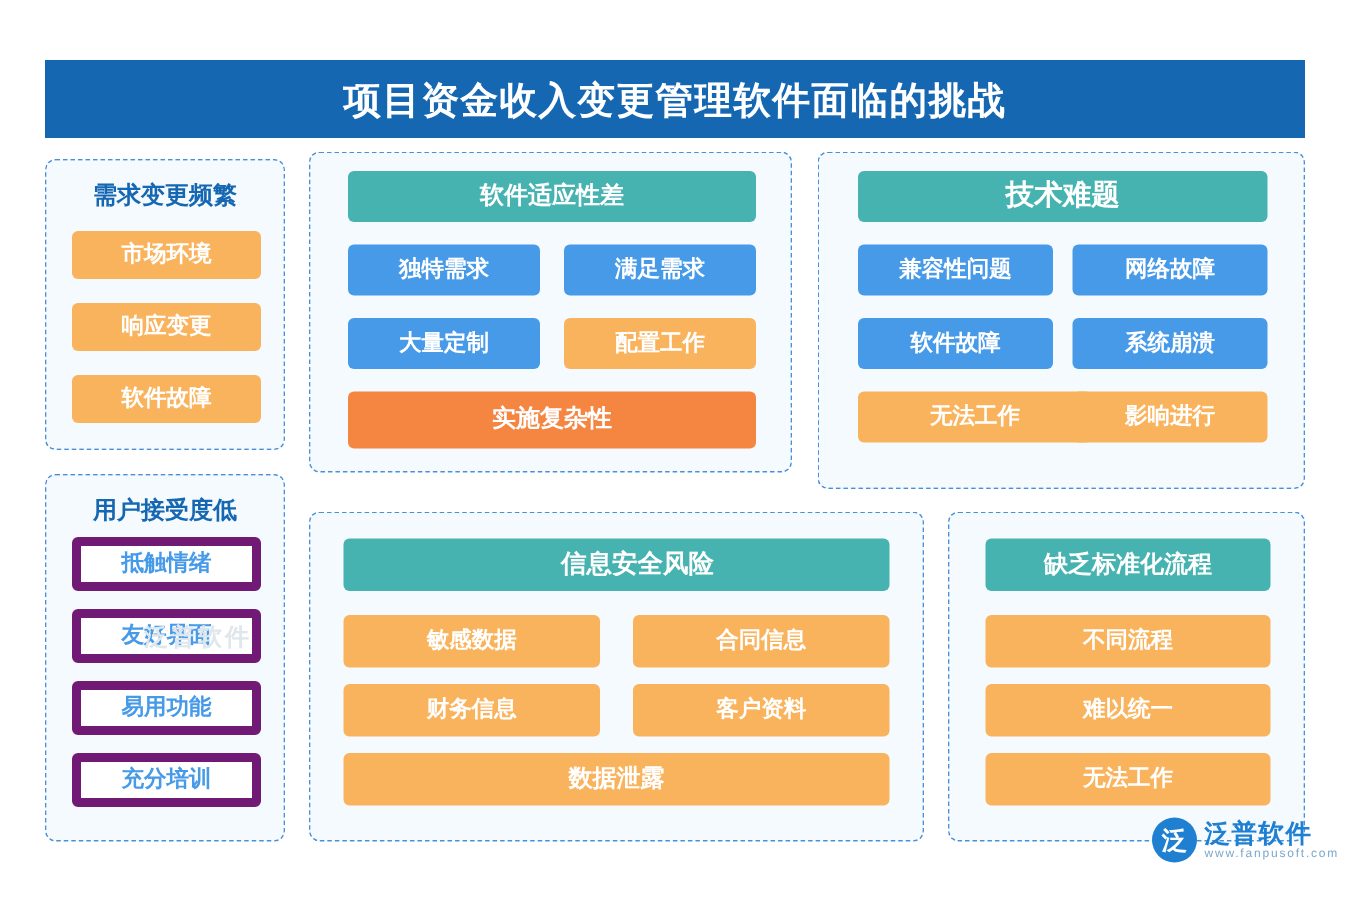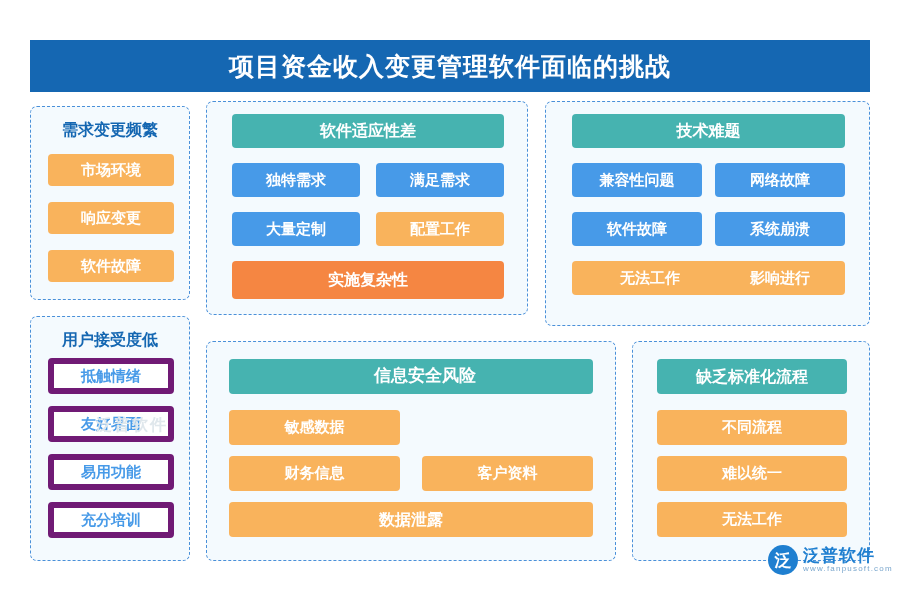--- a/index.html
+++ b/index.html
@@ -143,32 +143,33 @@
   <div class="panel" style="left:206px; top:101px; width:322px; height:214px;">
     <div class="box head-teal" style="position:absolute; left:25px; top:12px; width:272px; height:34px; font-size:16px;">软件适应性差</div>
     <div class="box blue" style="position:absolute; left:25px; top:61px; width:128px; height:34px;">独特需求</div>
     <div class="box blue" style="position:absolute; left:169px; top:61px; width:128px; height:34px;">满足需求</div>
     <div class="box blue" style="position:absolute; left:25px; top:110px; width:128px; height:34px;">大量定制</div>
     <div class="box orange" style="position:absolute; left:169px; top:110px; width:128px; height:34px;">配置工作</div>
     <div class="box orange-dark" style="position:absolute; left:25px; top:159px; width:272px; height:38px; font-size:16px;">实施复杂性</div>
   </div>
 
   <div class="panel" style="left:545px; top:101px; width:325px; height:225px;">
-    <div class="box head-teal" style="position:absolute; left:26px; top:12px; width:273px; height:34px; font-size:16px;">技术难题</div>
+    <div class="box head-teal" style="position:absolute; left:26px; top:12px; width:273px; height:34px; font-size:19px;">技术难题</div>
     <div class="box blue" style="position:absolute; left:26px; top:61px; width:130px; height:34px;">兼容性问题</div>
     <div class="box blue" style="position:absolute; left:169px; top:61px; width:130px; height:34px;">网络故障</div>
     <div class="box blue" style="position:absolute; left:26px; top:110px; width:130px; height:34px;">软件故障</div>
     <div class="box blue" style="position:absolute; left:169px; top:110px; width:130px; height:34px;">系统崩溃</div>
     <div class="box orange" style="position:absolute; left:26px; top:159px; width:156px; height:34px;">无法工作</div>
     <div class="box orange" style="position:absolute; left:169px; top:159px; width:130px; height:34px;">影响进行</div>
   </div>
 
   <div class="panel" style="left:206px; top:341px; width:410px; height:220px;">
     <div class="box head-teal" style="position:absolute; left:22px; top:17px; width:364px; height:35px; font-size:17px;padding-left:28px;">信息安全风险</div>
     <div class="box orange" style="position:absolute; left:22px; top:68px; width:171px; height:35px;">敏感数据</div>
+    <div class="box orange" style="position:absolute; left:215px; top:68px; width:171px; height:35px;">合同信息</div>
     <div class="box orange" style="position:absolute; left:22px; top:114px; width:171px; height:35px;">财务信息</div>
     <div class="box orange" style="position:absolute; left:215px; top:114px; width:171px; height:35px;">客户资料</div>
     <div class="box orange" style="position:absolute; left:22px; top:160px; width:364px; height:35px; font-size:16px;">数据泄露</div>
   </div>
 
   <div class="panel" style="left:632px; top:341px; width:238px; height:220px;">
     <div class="box head-teal" style="position:absolute; left:24px; top:17px; width:190px; height:35px; font-size:16px;">缺乏标准化流程</div>
     <div class="box orange" style="position:absolute; left:24px; top:68px; width:190px; height:35px;">不同流程</div>
     <div class="box orange" style="position:absolute; left:24px; top:114px; width:190px; height:35px;">难以统一</div>
     <div class="box orange" style="position:absolute; left:24px; top:160px; width:190px; height:35px;">无法工作</div>

